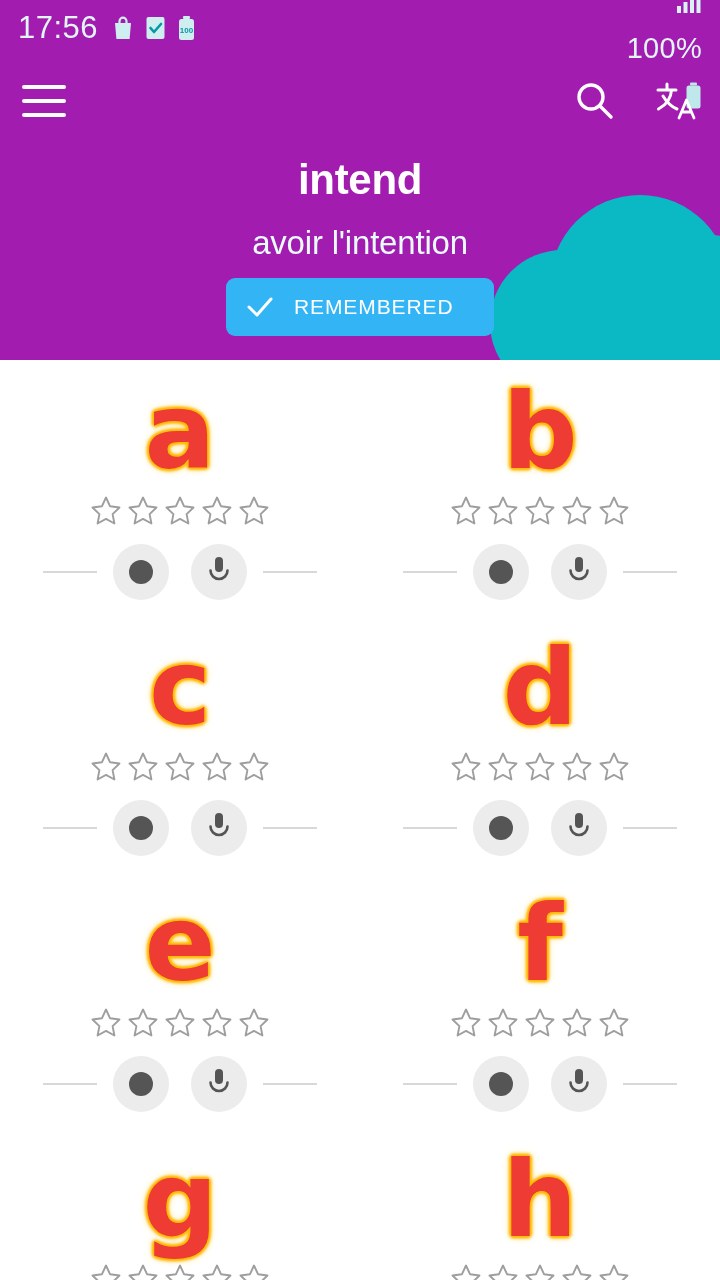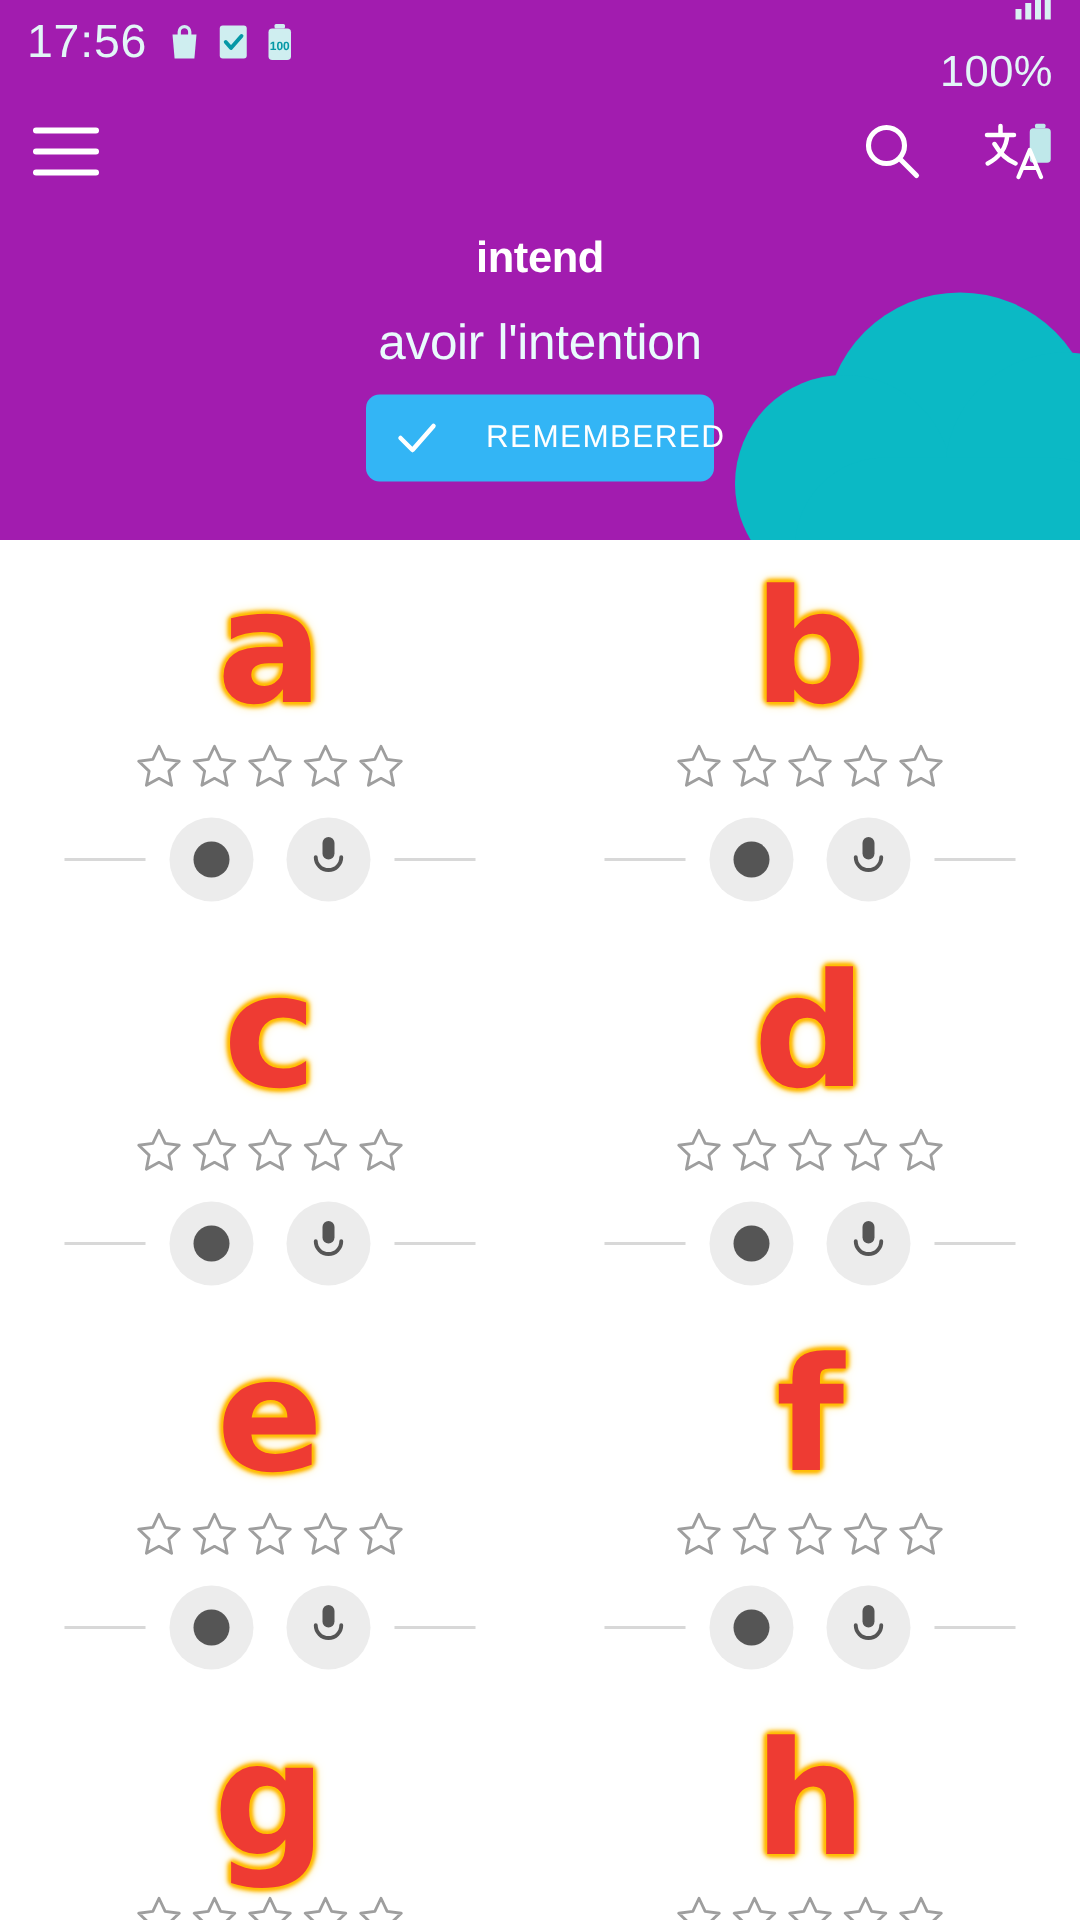--- a/index.html
+++ b/index.html
@@ -76,21 +76,21 @@
   .appbar-actions { margin-left: auto; display: flex; align-items: center; gap: 38px; }
 
   
   .word-block {
     position: relative; z-index: 3;
     text-align: center;
     padding-top: 10px;
   }
   .word-main {
     color: #ffffff;
-    font-size: 29px;
+    font-size: 42px;
     font-weight: 700;
     letter-spacing: -0.3px;
   }
   .word-trans {
     color: #e9fbfc;
     font-size: 33px;
     font-weight: 400;
     margin-top: 20px;
     letter-spacing: -0.2px;
   }
@@ -109,21 +109,21 @@
   }
   .ans-btn .lbl {
     color: #ffffff;
     font-size: 21px;
     letter-spacing: 0.9px;
     font-weight: 400;
     margin-left: 20px;
     white-space: nowrap;
   }
   .ans-not { background: #f4433a; width: 232px; }
-  .ans-rem { background: #33b5f5; width: 232px; gap: 12px; }
+  .ans-rem { background: #33b5f5; width: 268px; }
 
   
   .grid {
     position: relative;
     width: 720px;
     background: #ffffff;
     display: grid;
     grid-template-columns: 1fr 1fr;
     padding-top: 14px;
   }

